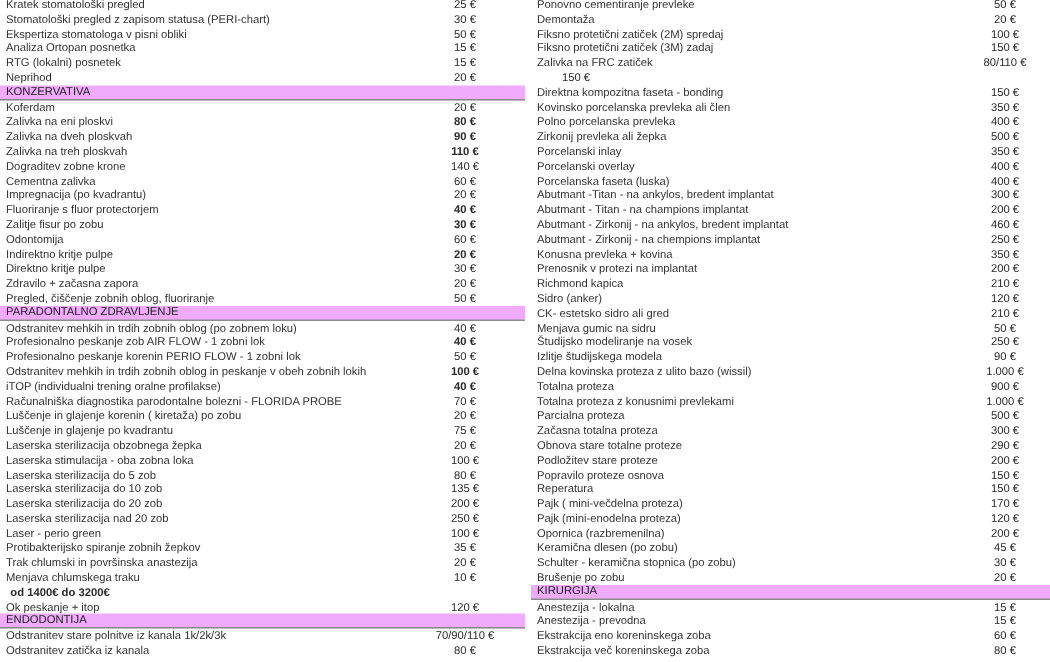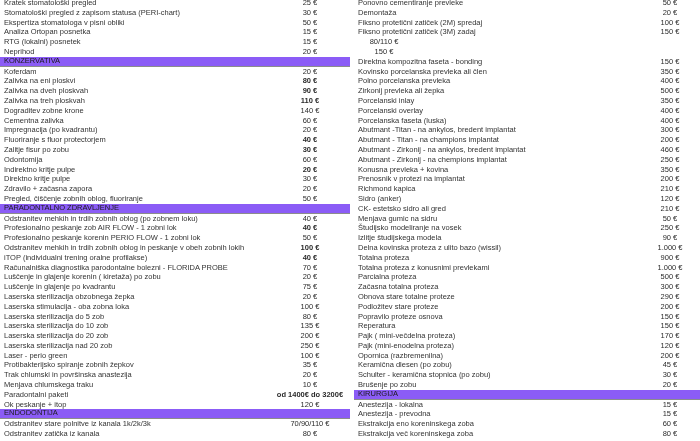--- a/index.html
+++ b/index.html
@@ -43,21 +43,21 @@
     color: #2b2b2b;
     white-space: nowrap;
   }
   .col-left  .price { width: 80px; }
   .col-right .price { width: 60px; }
   .row.bold .price { font-weight: bold; }
 
   .section {
     height: 9.8px;
     box-sizing: border-box;
-    background: #8b5cf6;
+    background: #f0abfc;
     border-bottom: 1px solid #8c8c8c;
     font-size: 7.5px;
     line-height: 8.8px;
     padding-left: 4px;
     color: #1a1a1a;
     white-space: nowrap;
     overflow: hidden;
   }
 </style>
 </head>
@@ -213,21 +213,20 @@
       </div>
       <div class="row">
         <span class="label">Trak chlumski in površinska anastezija</span>
         <span class="price">20 €</span>
       </div>
       <div class="row">
         <span class="label">Menjava chlumskega traku</span>
         <span class="price">10 €</span>
       </div>
       <div class="row bold">
-        <span class="label">Paradontalni paketi</span>
         <span class="price">od 1400€ do 3200€</span>
       </div>
       <div class="row">
         <span class="label">Ok peskanje + itop</span>
         <span class="price">120 €</span>
       </div>
       <div class="section">ENDODONTIJA</div>
       <div class="row">
         <span class="label">Odstranitev stare polnitve iz kanala 1k/2k/3k</span>
         <span class="price">70/90/110 €</span>
@@ -248,20 +247,21 @@
       </div>
       <div class="row">
         <span class="label">Fiksno protetični zatiček (2M) spredaj</span>
         <span class="price">100 €</span>
       </div>
       <div class="row">
         <span class="label">Fiksno protetični zatiček (3M) zadaj</span>
         <span class="price">150 €</span>
       </div>
       <div class="row">
+        <span class="label">Zalivka na FRC zatiček</span>
         <span class="price">80/110 €</span>
       </div>
       <div class="row">
         <span class="price">150 €</span>
       </div>
       <div class="row">
         <span class="label">Direktna kompozitna faseta - bonding</span>
         <span class="price">150 €</span>
       </div>
       <div class="row">

